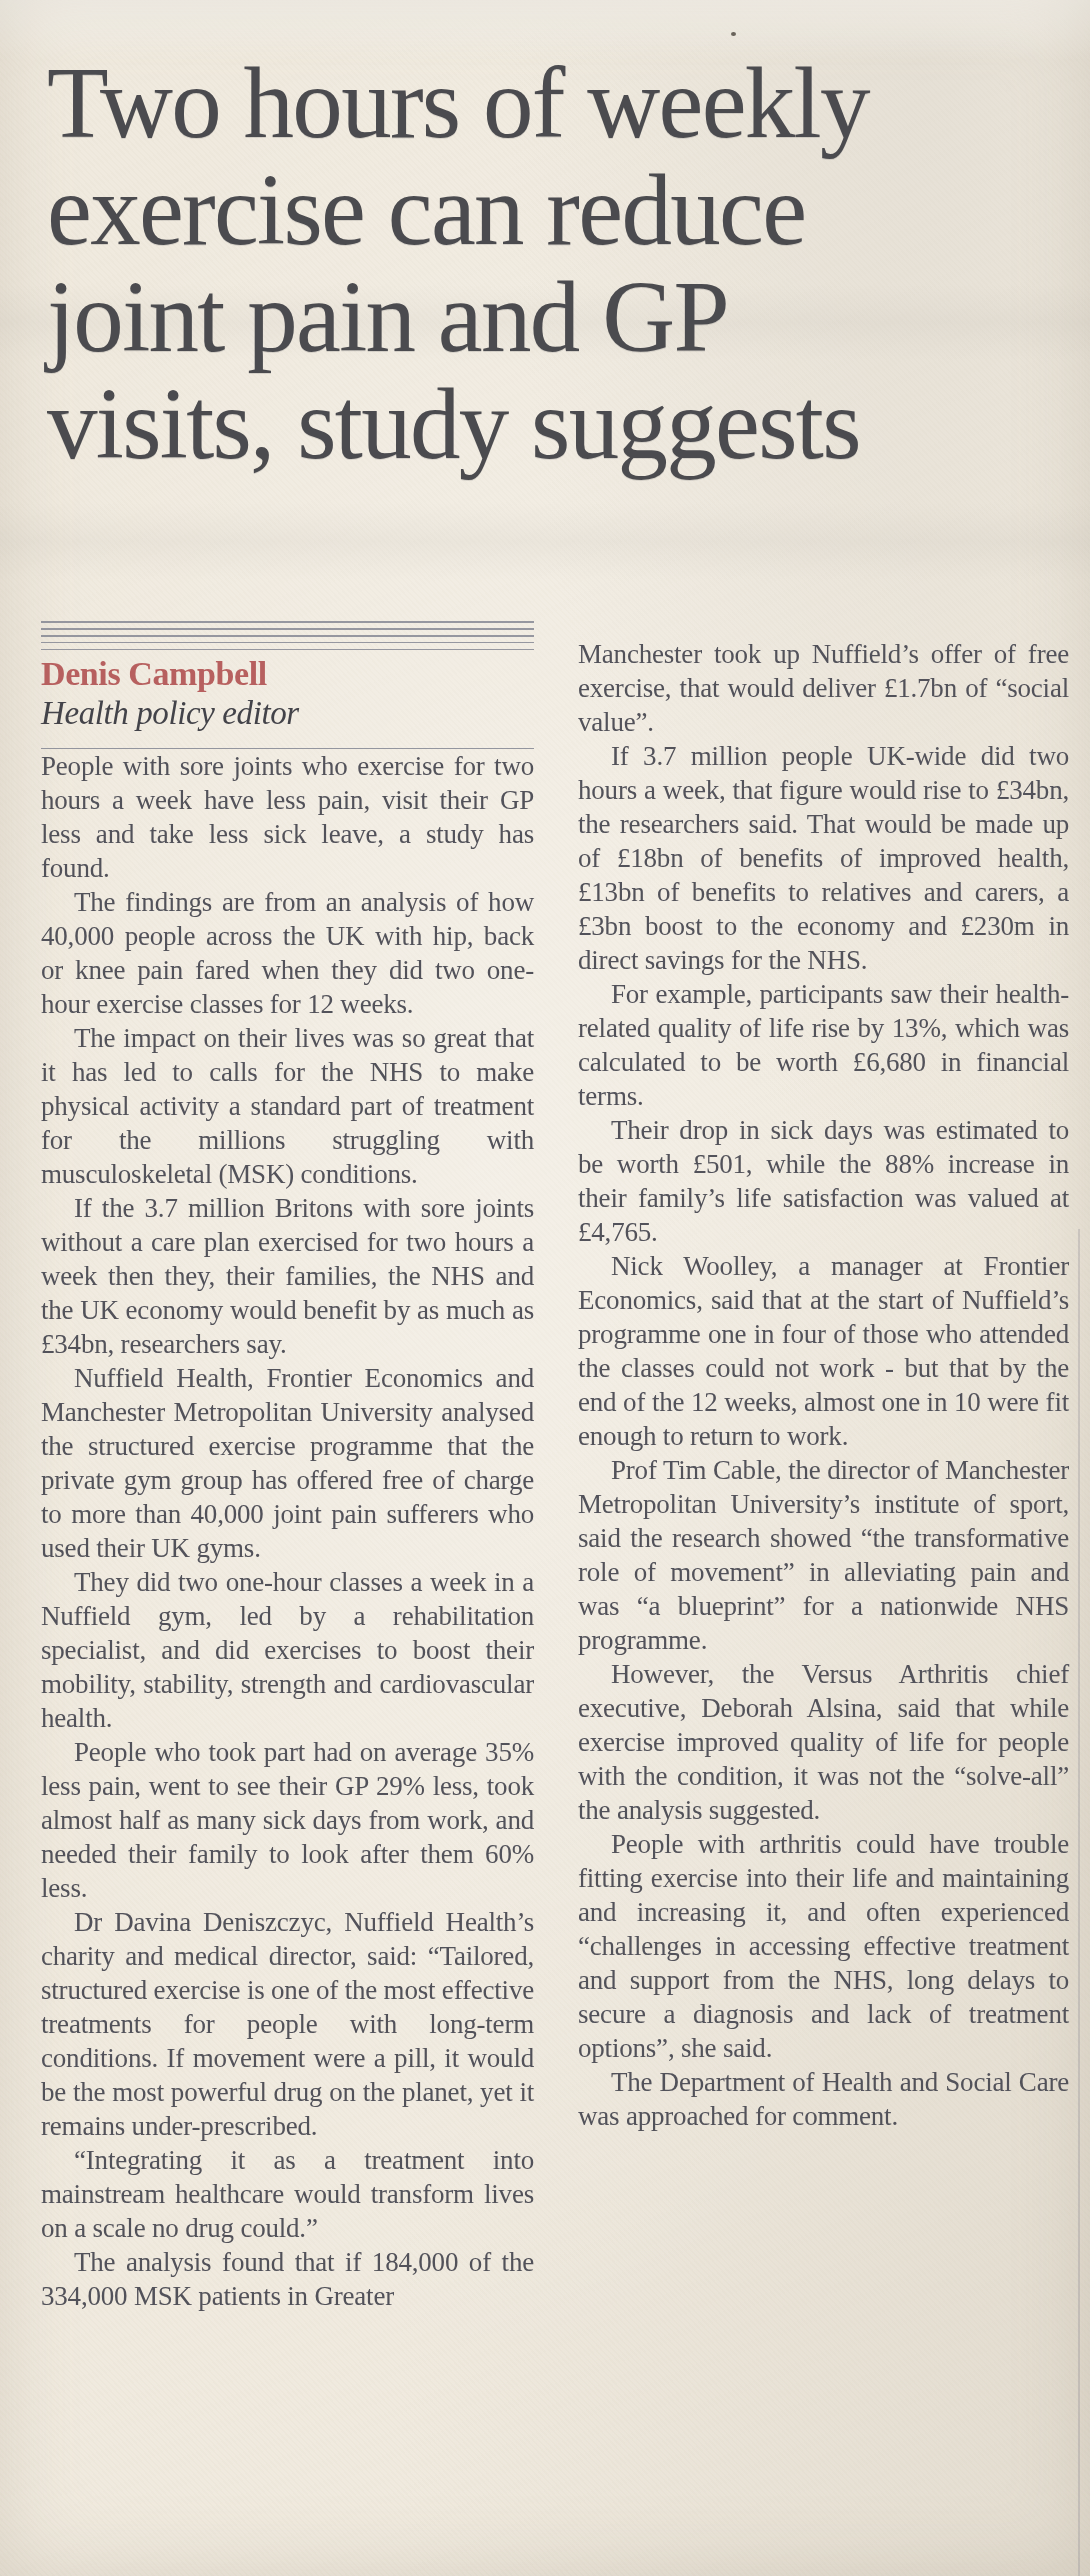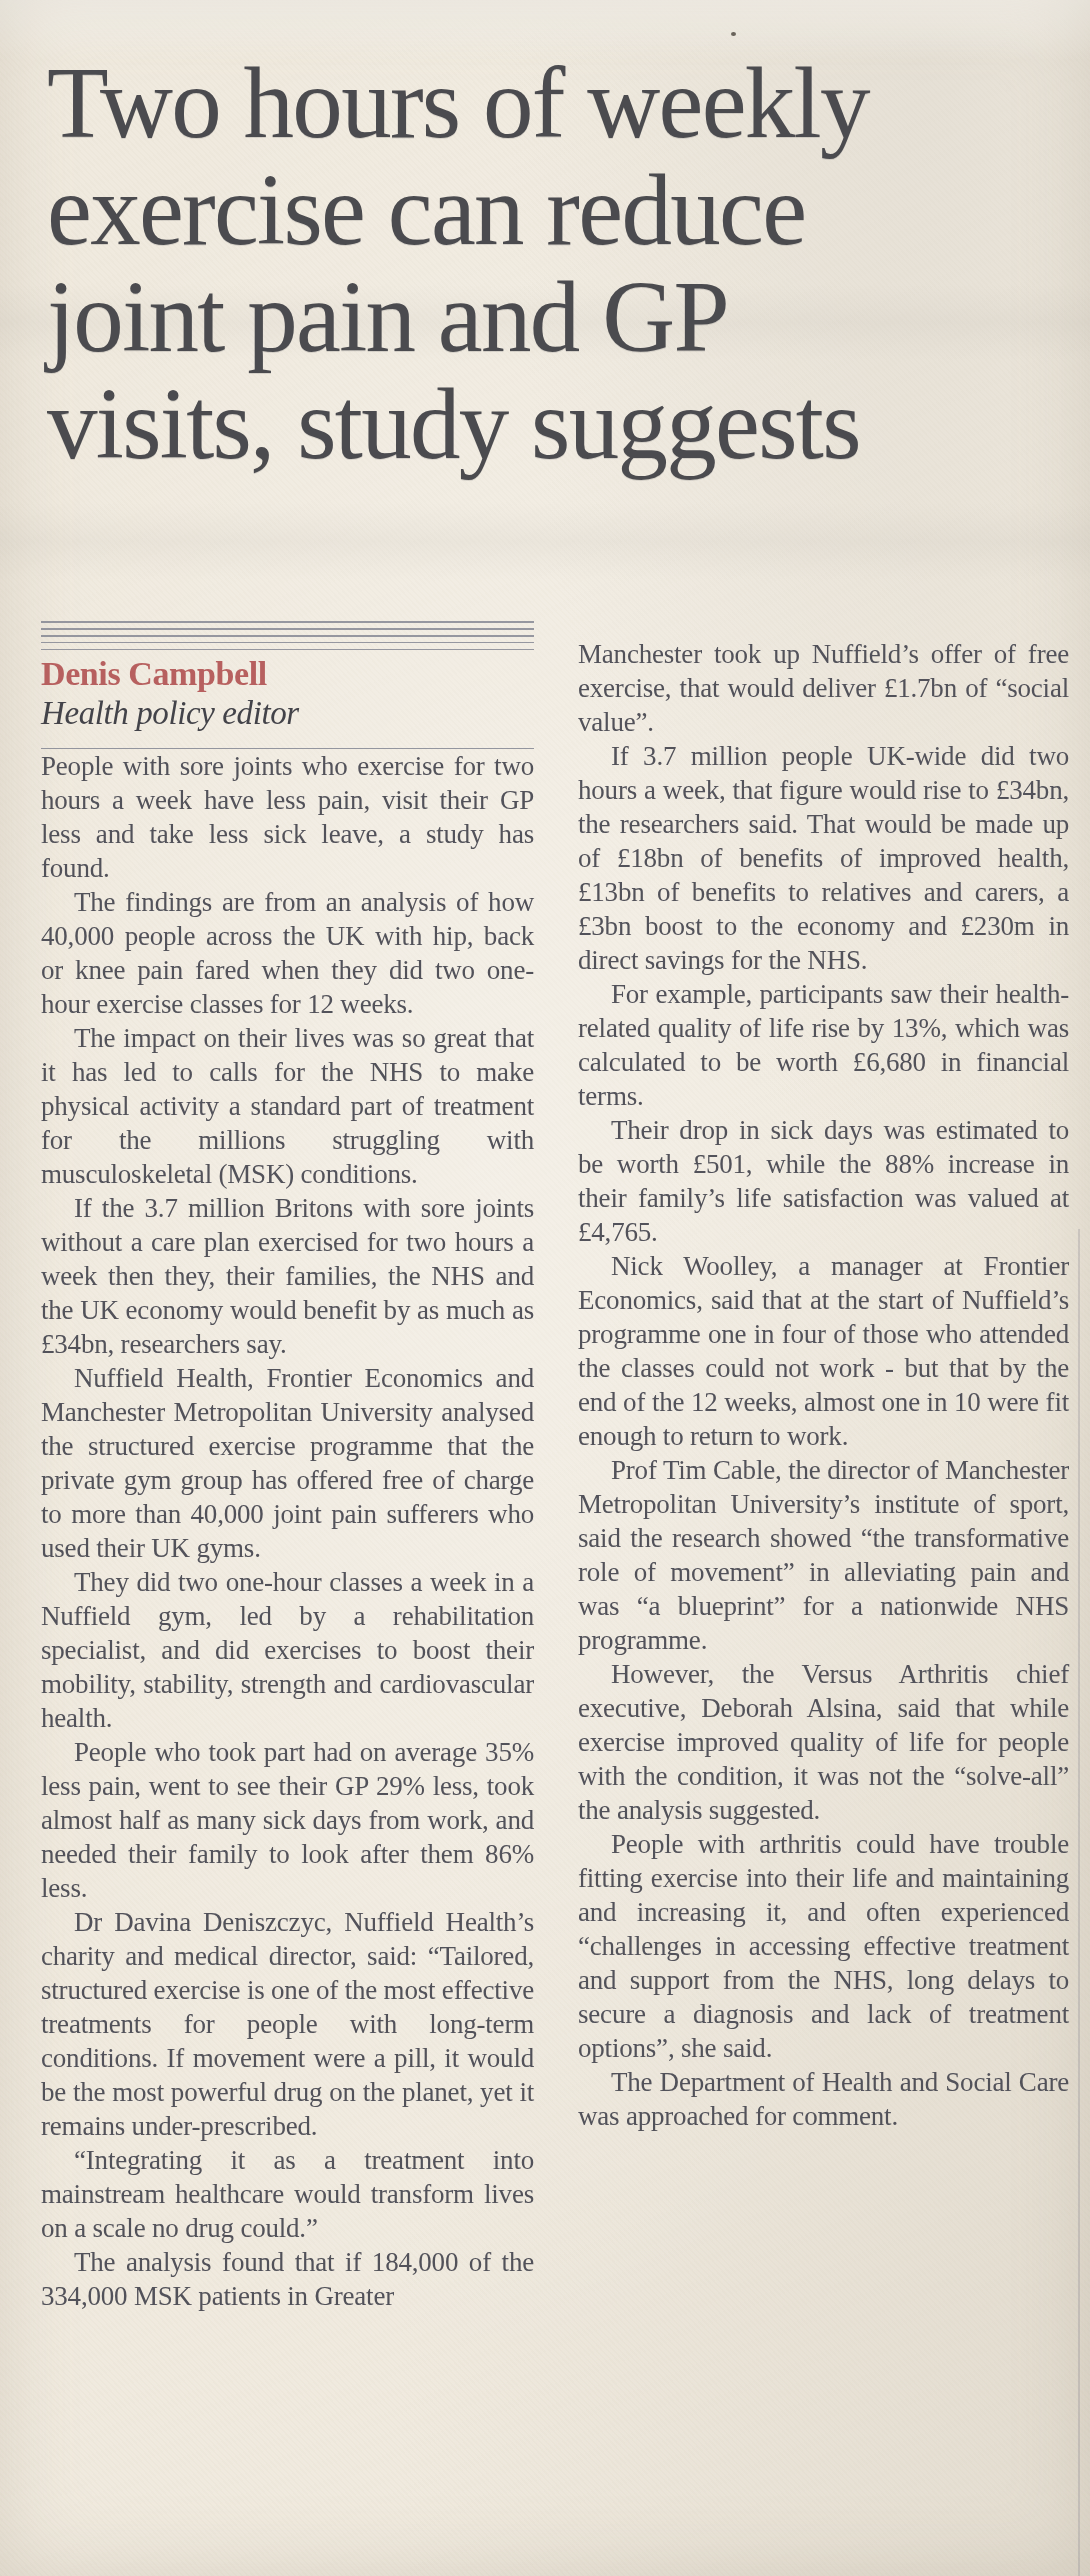--- a/index.html
+++ b/index.html
@@ -86,21 +86,21 @@
     <div class="byline-name">Denis Campbell</div>
     <div class="byline-role">Health policy editor</div>
     <div class="byline-rule"></div>
     <div class="body-text">
       <p class="para">People with sore joints who exercise for two hours a week have less pain, visit their GP less and take less sick leave, a study has found.</p>
       <p class="para indent">The findings are from an analysis of how 40,000 people across the UK with hip, back or knee pain fared when they did two one-hour exercise classes for 12 weeks.</p>
       <p class="para indent">The impact on their lives was so great that it has led to calls for the NHS to make physical activity a standard part of treatment for the millions struggling with musculoskeletal (MSK) conditions.</p>
       <p class="para indent">If the 3.7 million Britons with sore joints without a care plan exercised for two hours a week then they, their families, the NHS and the UK economy would benefit by as much as £34bn, researchers say.</p>
       <p class="para indent">Nuffield Health, Frontier Economics and Manchester Metropolitan University analysed the structured exercise programme that the private gym group has offered free of charge to more than 40,000 joint pain sufferers who used their UK gyms.</p>
       <p class="para indent">They did two one-hour classes a week in a Nuffield gym, led by a rehabilitation specialist, and did exercises to boost their mobility, stability, strength and cardiovascular health.</p>
-      <p class="para indent">People who took part had on average 35% less pain, went to see their GP 29% less, took almost half as many sick days from work, and needed their family to look after them 86% less.</p>
+      <p class="para indent">People who took part had on average 35% less pain, went to see their GP 29% less, took almost half as many sick days from work, and needed their family to look after them 60% less.</p>
       <p class="para indent">Dr Davina Deniszczyc, Nuffield Health’s charity and medical director, said: “Tailored, structured exercise is one of the most effective treatments for people with long-term conditions. If movement were a pill, it would be the most powerful drug on the planet, yet it remains under-prescribed.</p>
       <p class="para indent">“Integrating it as a treatment into mainstream healthcare would transform lives on a scale no drug could.”</p>
       <p class="para indent">The analysis found that if 184,000 of the 334,000 MSK patients in Greater</p>
     </div>
   </div>
 
   <div class="col col-right">
     <div class="body-text">
       <p class="para">Manchester took up Nuffield’s offer of free exercise, that would deliver £1.7bn of “social value”.</p>
       <p class="para indent">If 3.7 million people UK-wide did two hours a week, that figure would rise to £34bn, the researchers said. That would be made up of £18bn of benefits of improved health, £13bn of benefits to relatives and carers, a £3bn boost to the economy and £230m in direct savings for the NHS.</p>

